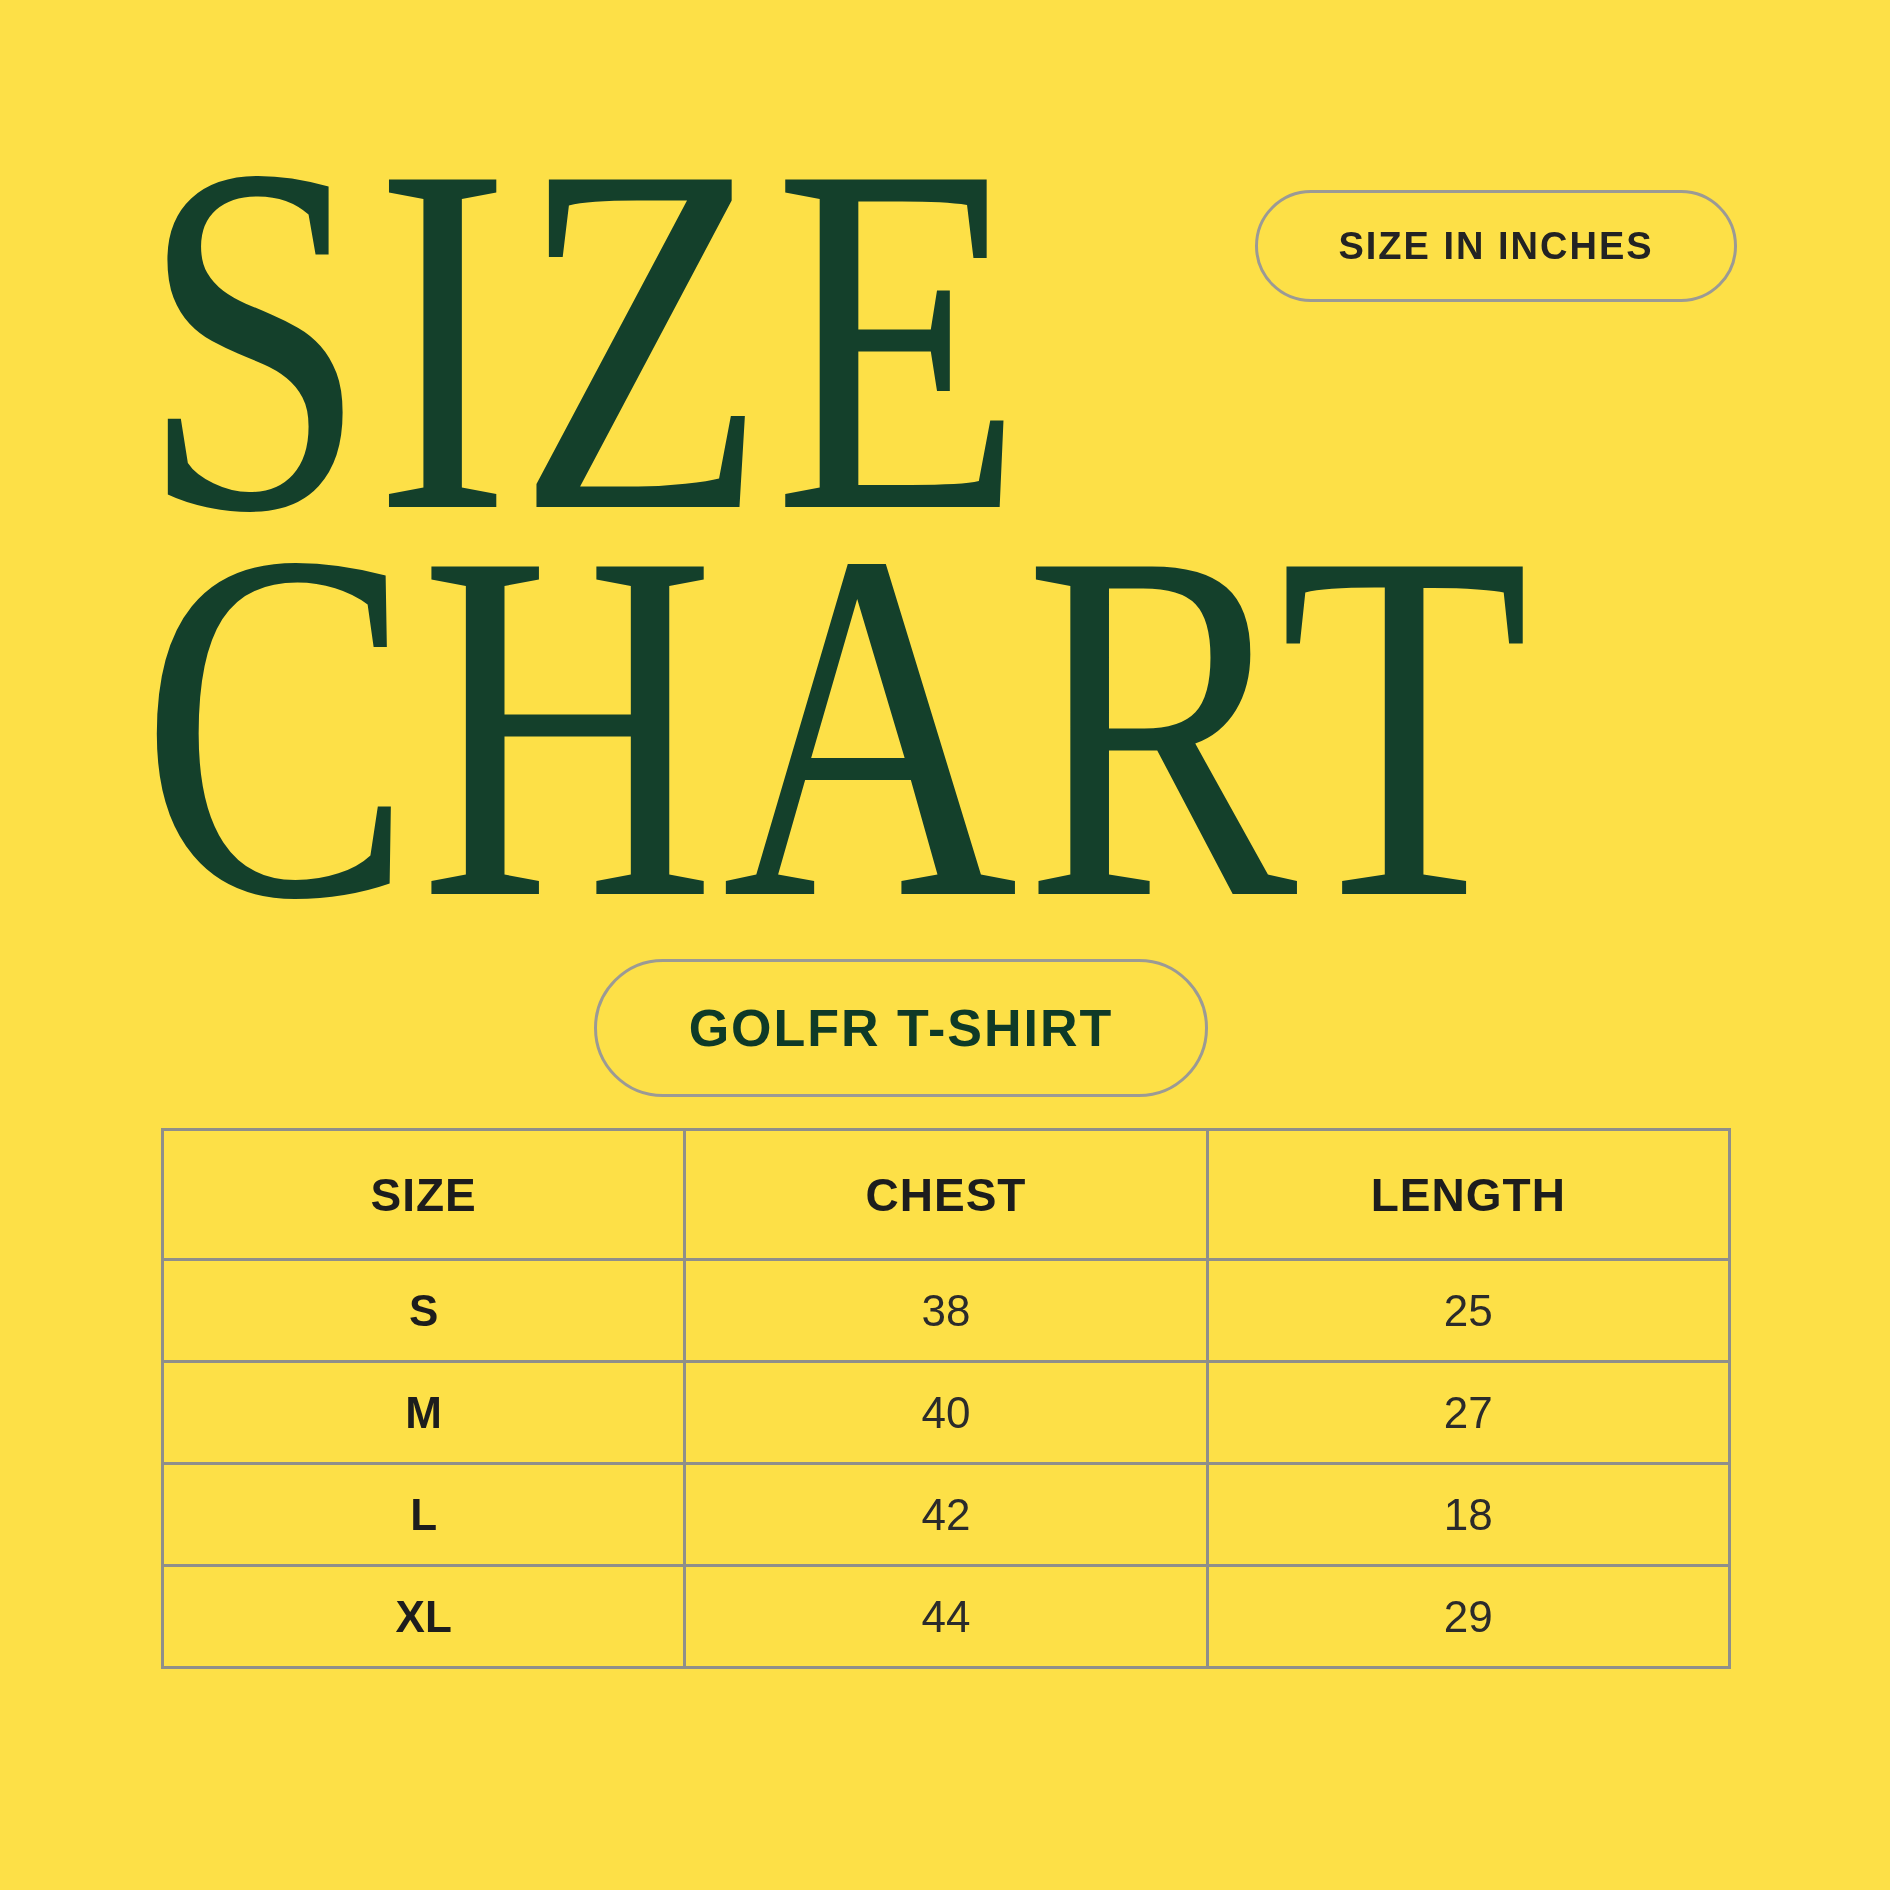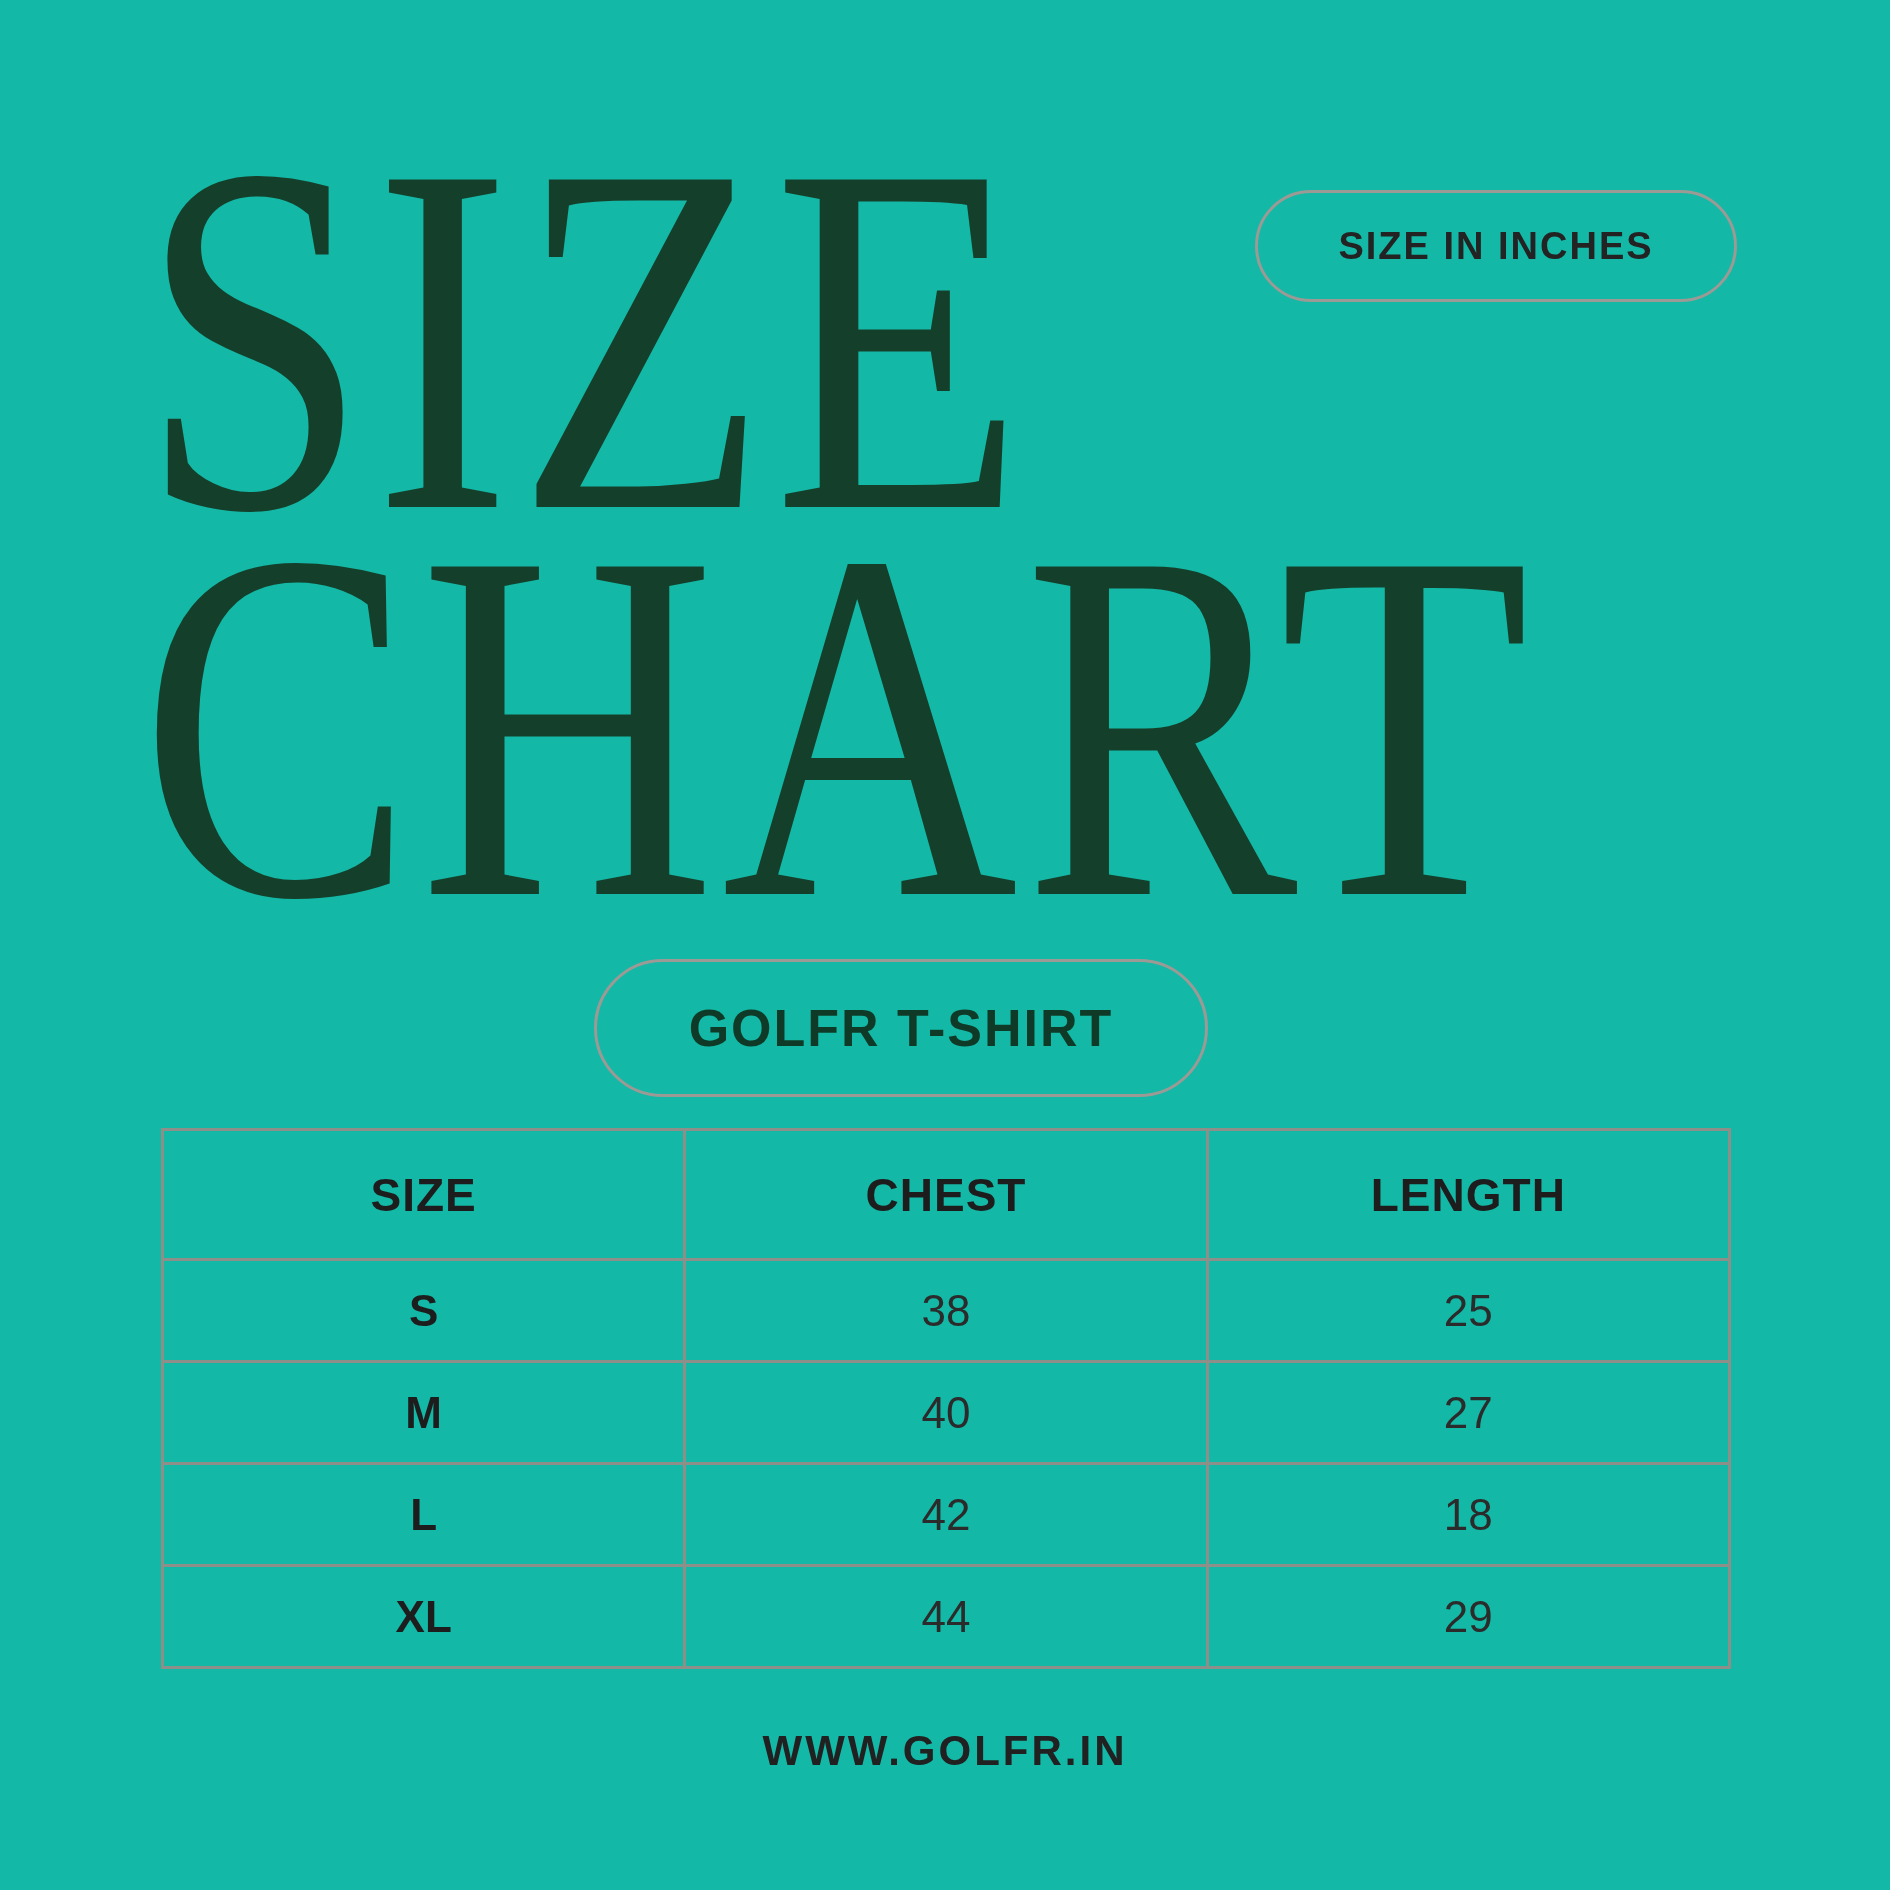--- a/index.html
+++ b/index.html
@@ -4,21 +4,21 @@
 <style>
   html, body {
     margin: 0;
     padding: 0;
     background: #e9e7e2;
   }
   .canvas {
     position: relative;
     width: 1890px;
     height: 1890px;
-    background: #14b8a6;
+    background: #fde047;
     overflow: hidden;
     font-family: "Liberation Sans", sans-serif;
   }
 
   
   .title-line {
     position: absolute;
     left: 140px;
     color: #14402b;
     font-family: "Liberation Serif", serif;
@@ -158,15 +158,14 @@
         <td>18</td>
       </tr>
       <tr>
         <td class="size-cell">XL</td>
         <td>44</td>
         <td>29</td>
       </tr>
     </tbody>
   </table>
 
-  <div class="footer">WWW.GOLFR.IN</div>
 
 </div>
 
 </body></html>

